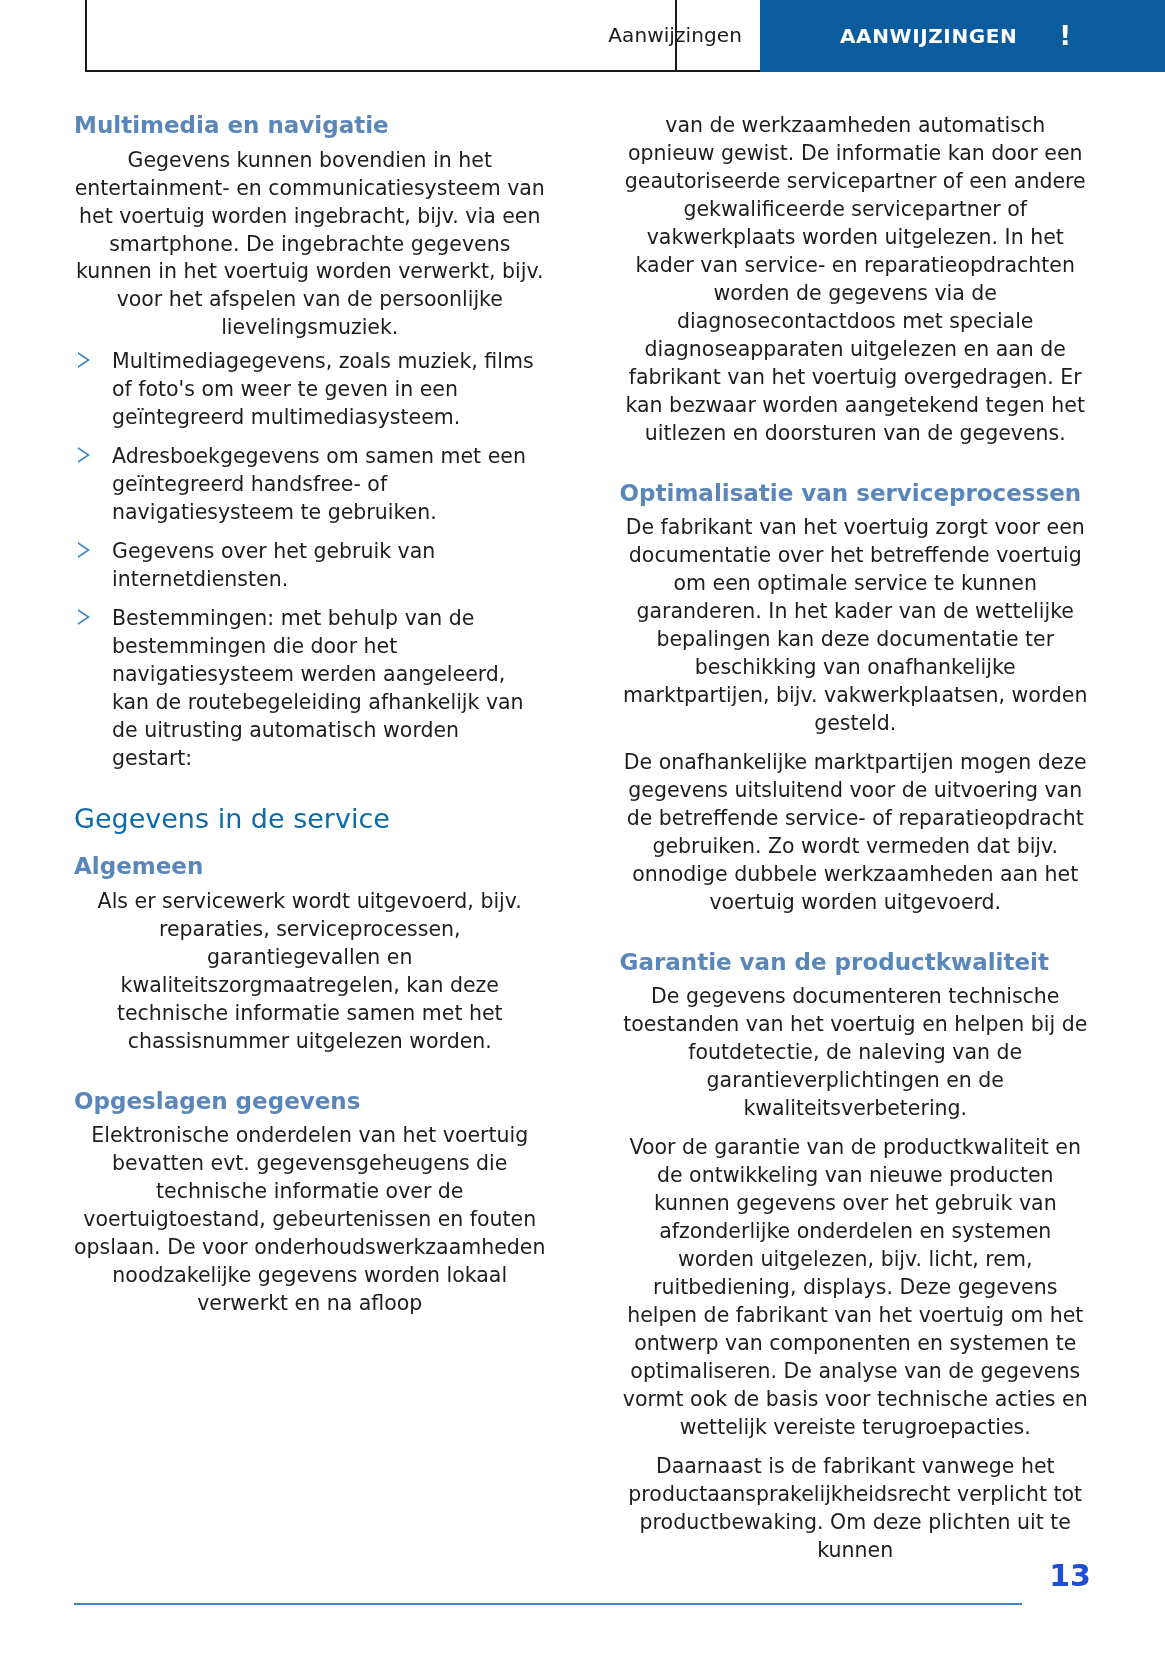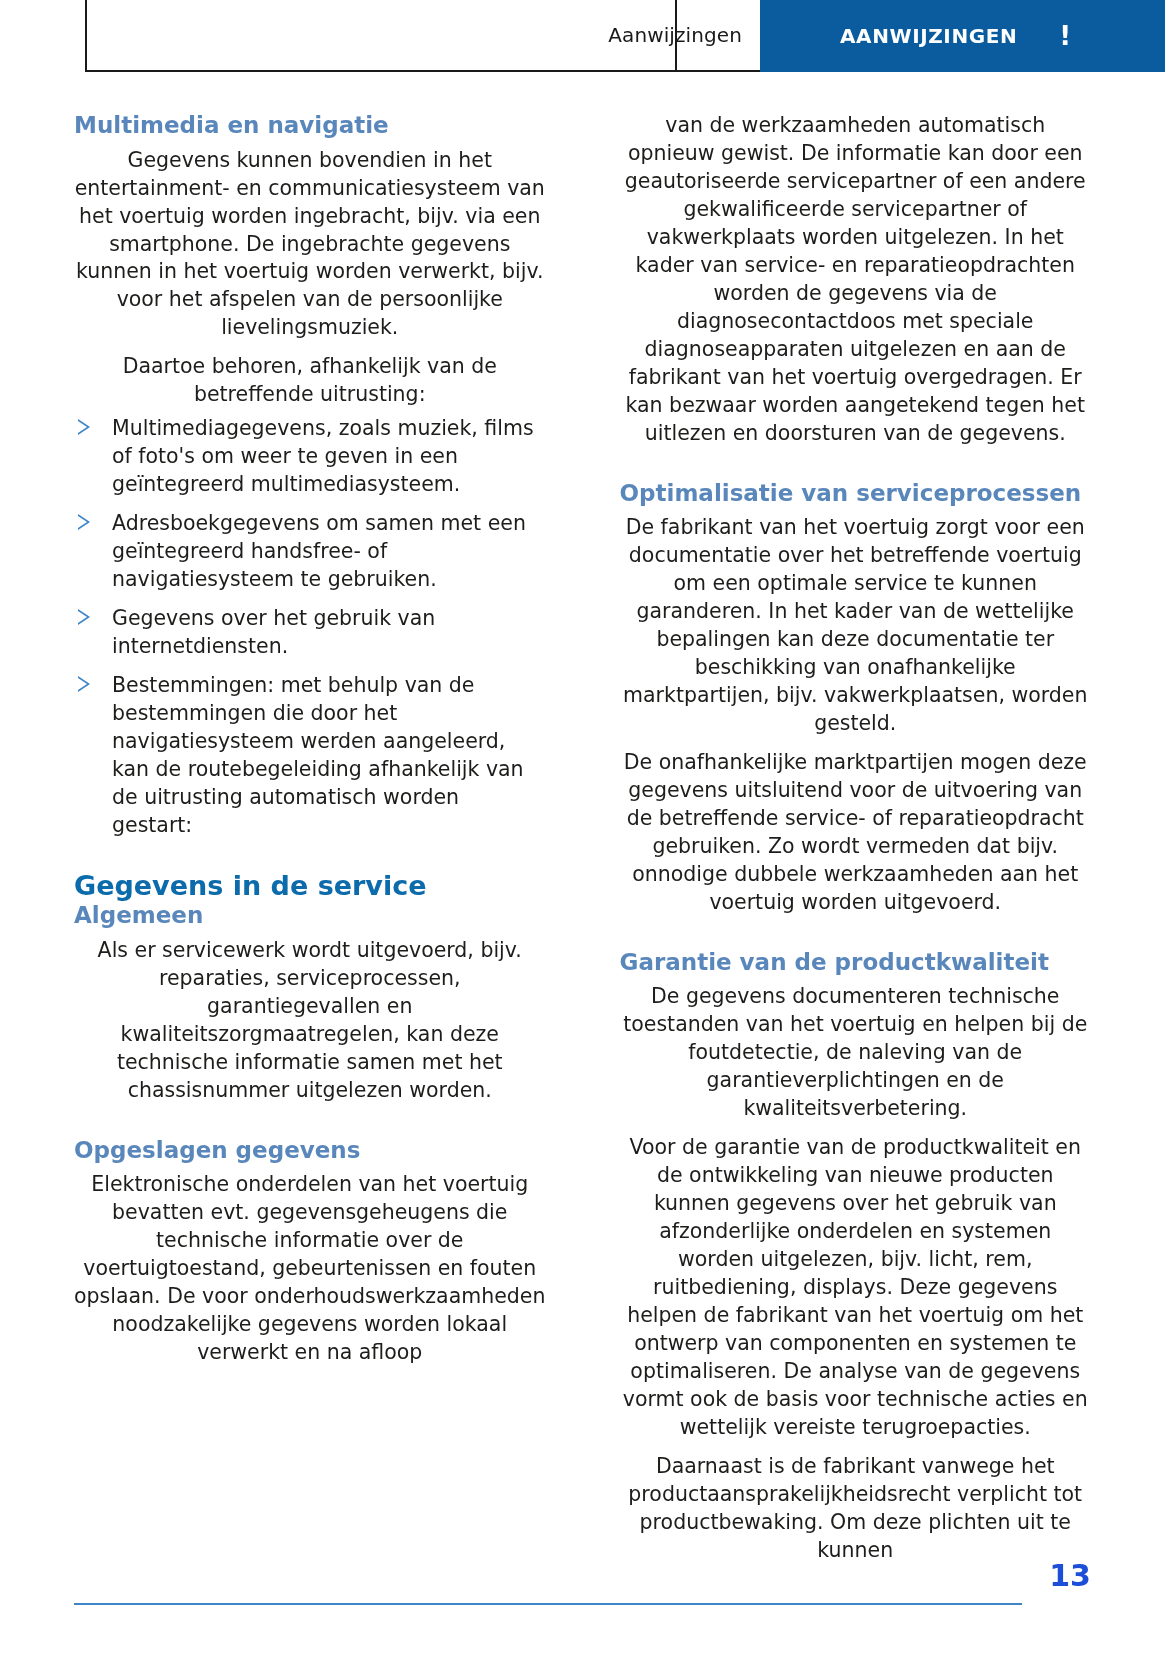--- a/index.html
+++ b/index.html
@@ -93,24 +93,25 @@
     gap: 74px;
   }
 
   .column {
     width: 481px;
   }
 
   
   h1.title-big {
     font-size: 27px;
-    font-weight: bold;
+    font-weight: normal;
     color: #0b6bab;
     line-height: 1.2;
     margin-top: 30px;
+    margin-bottom: 18px;
   }
 
   h2.title-sub {
     font-size: 23px;
     font-weight: bold;
     color: #5a87bb;
     line-height: 1.2;
     margin-bottom: 7px;
   }
 
@@ -204,21 +205,20 @@
   <div class="header-left-border-right"></div>
 
   <div class="content">
 
     <div class="column">
 
       <h2 class="title-sub">Multimedia en navigatie</h2>
 
       <p class="body-text">Gegevens kunnen bovendien in het entertainment- en communicatiesysteem van het voertuig worden ingebracht, bijv. via een smartphone. De ingebrachte gegevens kunnen in het voertuig worden verwerkt, bijv. voor het afspelen van de persoonlijke lievelingsmuziek.</p>
 
-      <p class="body-text gap">Daartoe behoren, afhankelijk van de betreffende uitrusting:</p>
 
       <ul class="bullets">
         <li>
           <span class="bullet-marker"></span>
           <span>Multimediagegevens, zoals muziek, films of foto's om weer te geven in een geïntegreerd multimediasysteem.</span>
         </li>
         <li>
           <span class="bullet-marker"></span>
           <span>Adresboekgegevens om samen met een geïntegreerd handsfree- of navigatiesysteem te gebruiken.</span>
         </li>

